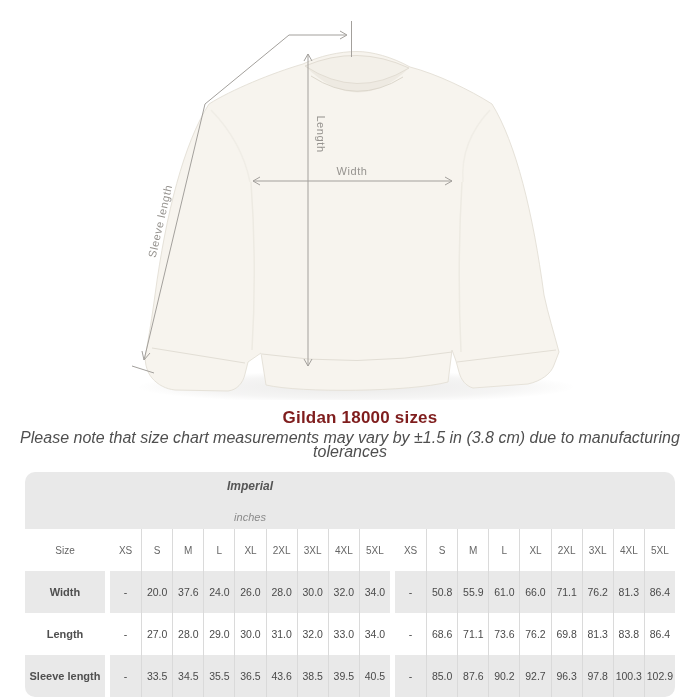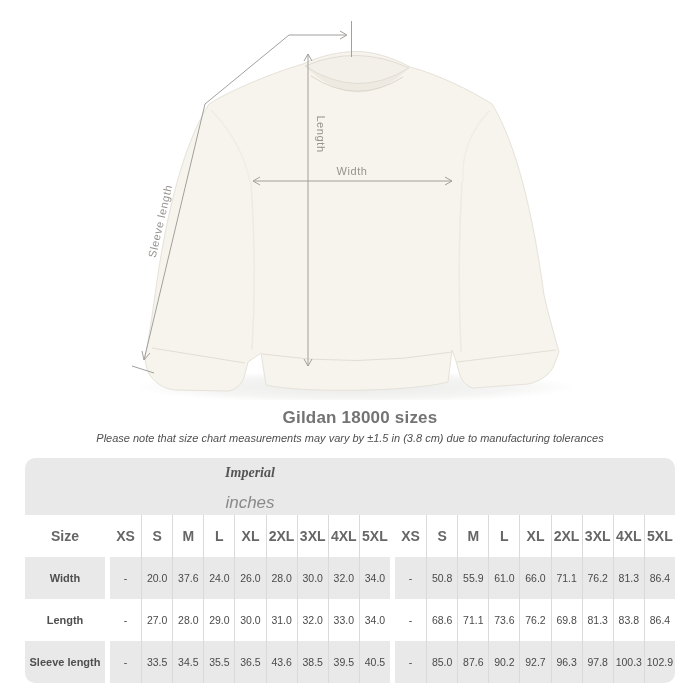--- a/index.html
+++ b/index.html
@@ -5,54 +5,54 @@
   html,body{margin:0;padding:0;}
   body{
     width:700px;height:700px;overflow:hidden;background:#ffffff;
     font-family:"Liberation Sans", sans-serif;position:relative;
   }
   .figure{position:relative;width:700px;height:400px;}
   .figure svg{display:block;}
 
   .page-title{
     margin:8px 0 0 0;text-align:center;font-size:17px;font-weight:bold;
-    color:#737373;line-height:20px;letter-spacing:.2px;padding-left:20px;
+    color:#7f1d1d;line-height:20px;letter-spacing:.2px;padding-left:20px;
   }
   .page-subtitle{
-    margin:3px 0 0 0;text-align:center;font-style:italic;font-size:11px;
+    margin:3px 0 0 0;text-align:center;font-style:italic;font-size:16px;
     color:#4f4f4f;line-height:14px;
   }
 
   .size-table{
     width:650px;margin:13px auto 0 auto;border-radius:10px;overflow:hidden;
     background:#ffffff;
   }
   .units-band{
     display:grid;grid-template-columns:80px 5px 1fr 5px 1fr;
     background:#e9e9e9;height:57px;align-items:center;
   }
   .unit-group{text-align:center;}
-  .unit-name{font-size:14px;font-weight:bold;font-style:italic;color:#555555;line-height:17px;font-family:Liberation Serif, serif;}
-  .unit-sub{font-size:17px;font-style:italic;color:#8a8a8a;line-height:14px;margin-top:15px;}
+  .unit-name{font-size:12px;font-weight:bold;font-style:italic;color:#555555;line-height:17px;}
+  .unit-sub{font-size:11px;font-style:italic;color:#8a8a8a;line-height:14px;margin-top:15px;}
 
   .trow{
     display:grid;grid-template-columns:80px 5px repeat(9,1fr) 5px repeat(9,1fr);
     height:42px;align-items:stretch;
   }
   .trow .cell{
     display:flex;align-items:center;justify-content:center;
     font-size:10.5px;color:#4a4a4a;white-space:nowrap;
   }
   .trow .gap{background:#ffffff;}
   .trow.white .cell{background:#ffffff;}
   .trow.gray  .cell{background:#e9e9e9;}
   .trow .cell.vcell{border-left:1px solid #dadada;}
   .trow .cell.gstart{border-left:none;}
   .trow .rlabel{font-weight:bold;font-size:11px;color:#4f4f4f;}
-  .trow.header .cell{font-weight:bold;font-size:14px;color:#666666;}
+  .trow.header .cell{font-weight:normal;font-size:10px;color:#666666;}
 </style>
 </head>
 <body>
 
 <div class="figure">
   <svg viewBox="0 0 700 400" width="700" height="400">
     <defs>
       <radialGradient id="shadowGrad" cx="50%" cy="50%" r="50%">
         <stop offset="0%" stop-color="rgba(60,55,45,0.10)"></stop>
         <stop offset="70%" stop-color="rgba(60,55,45,0.05)"></stop>

